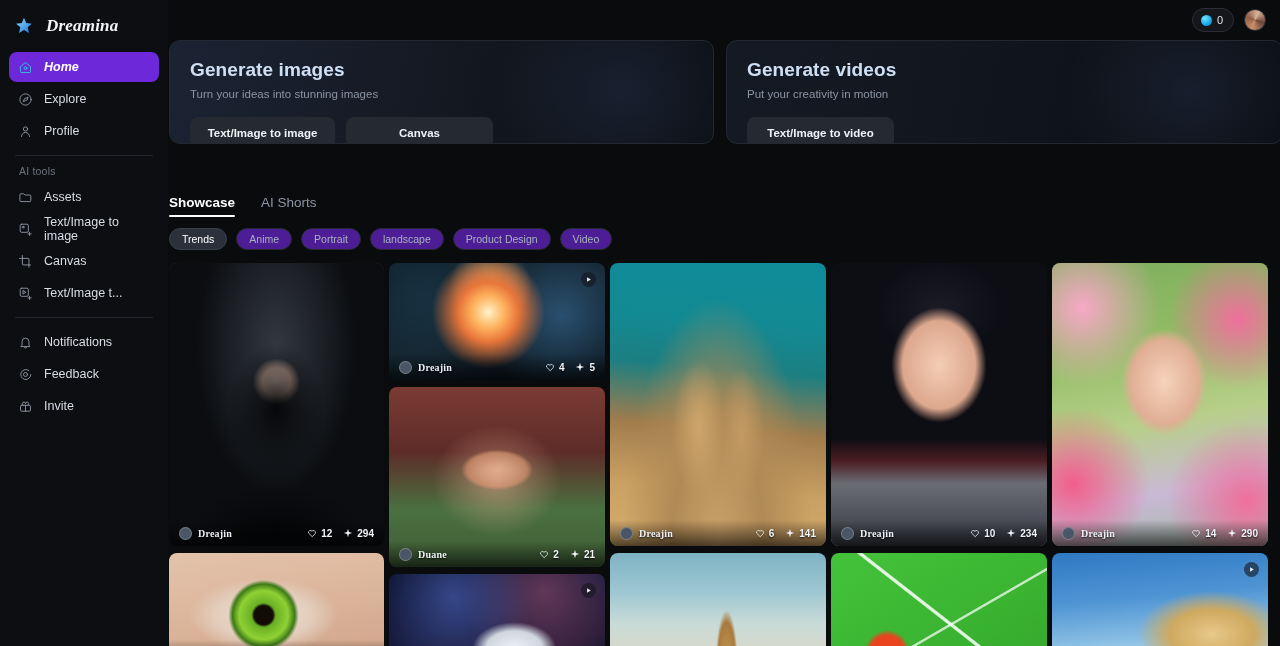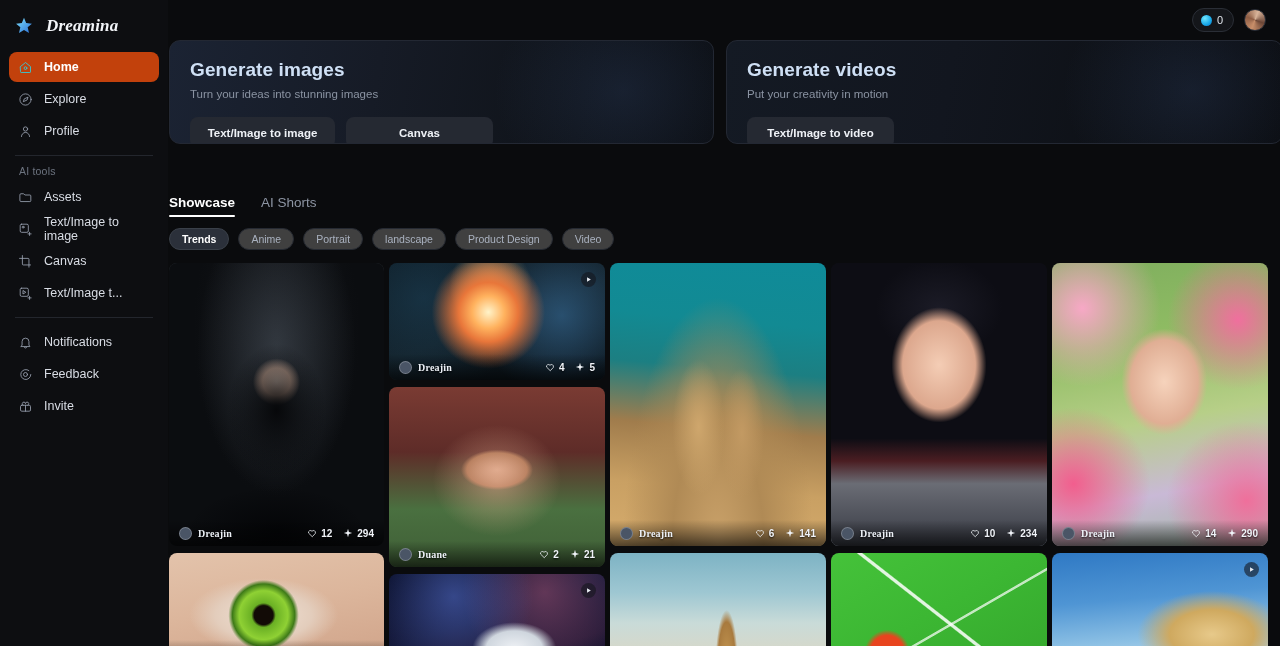--- a/index.html
+++ b/index.html
@@ -31,21 +31,21 @@
     letter-spacing: .2px; color: #f2f4f8;
   }
   .nav-item {
     display: flex; align-items: center; gap: 11px;
     height: 30px; padding: 0 9px; border-radius: 8px;
     margin-bottom: 2px; cursor: pointer;
     font-size: 12.5px; color: #d9dde5;
   }
   .nav-item .ico { width: 15px; height: 15px; display:flex; align-items:center; justify-content:center; flex:0 0 15px;}
   .nav-item .ico svg { width: 15px; height: 15px; stroke: #9aa3b2; fill: none; stroke-width: 1.35; stroke-linecap: round; stroke-linejoin: round; }
-  .nav-item.active { background: #c2410c; }
+  .nav-item.active { background: #6d28d9; font-style: italic; }
   .nav-item.active .ico svg { stroke: #2ecfe0; }
   .nav-item.active span.lbl { color: #ffffff; font-weight: 600; }
   .divider { height: 1px; background: #23262d; margin: 9px 6px 9px 6px; }
   .section-label {
     font-size: 10.5px; color: #6d7480; padding-left: 10px;
     margin-bottom: 5px; letter-spacing: .2px;
   }
 
   
   .main { flex: 1 1 auto; height: 646px; position: relative; overflow: hidden; }
@@ -110,25 +110,25 @@
   .tab.active { color: #ffffff; font-weight: 700; }
   .tab.active::after {
     content: ""; position: absolute; left: 0; right: 0; bottom: 0;
     height: 2px; background: #ffffff; border-radius: 2px;
   }
 
   
   .chips { display: flex; gap: 9px; padding: 11px 0 0 1px; }
   .chip {
     height: 22px; padding: 0 12px; border-radius: 11px;
-    background: #404040; border: 1px solid #262a32;
+    background: #4c1d95; border: 1px solid #262a32;
     display: flex; align-items: center; font-size: 10.5px;
     color: #a9b1bf; cursor: pointer; white-space: nowrap;
   }
-  .chip.active { background: #2b303a; border-color: #3a4049; color: #ffffff; font-weight: 700; }
+  .chip.active { background: #2b303a; border-color: #3a4049; color: #ffffff; font-weight: 400; }
 
   
   .gallery {
     display: flex; gap: 5px; padding: 13px 12px 0 1px;
   }
   .col { display: flex; flex-direction: column; gap: 7px; }
   .card { position: relative; border-radius: 8px; overflow: hidden; cursor: pointer; text-align: center; }
   .card .art { position: absolute; inset: 0; }
   .overlay {
     position: absolute; left: 0; right: 0; bottom: 0; height: 26px;

